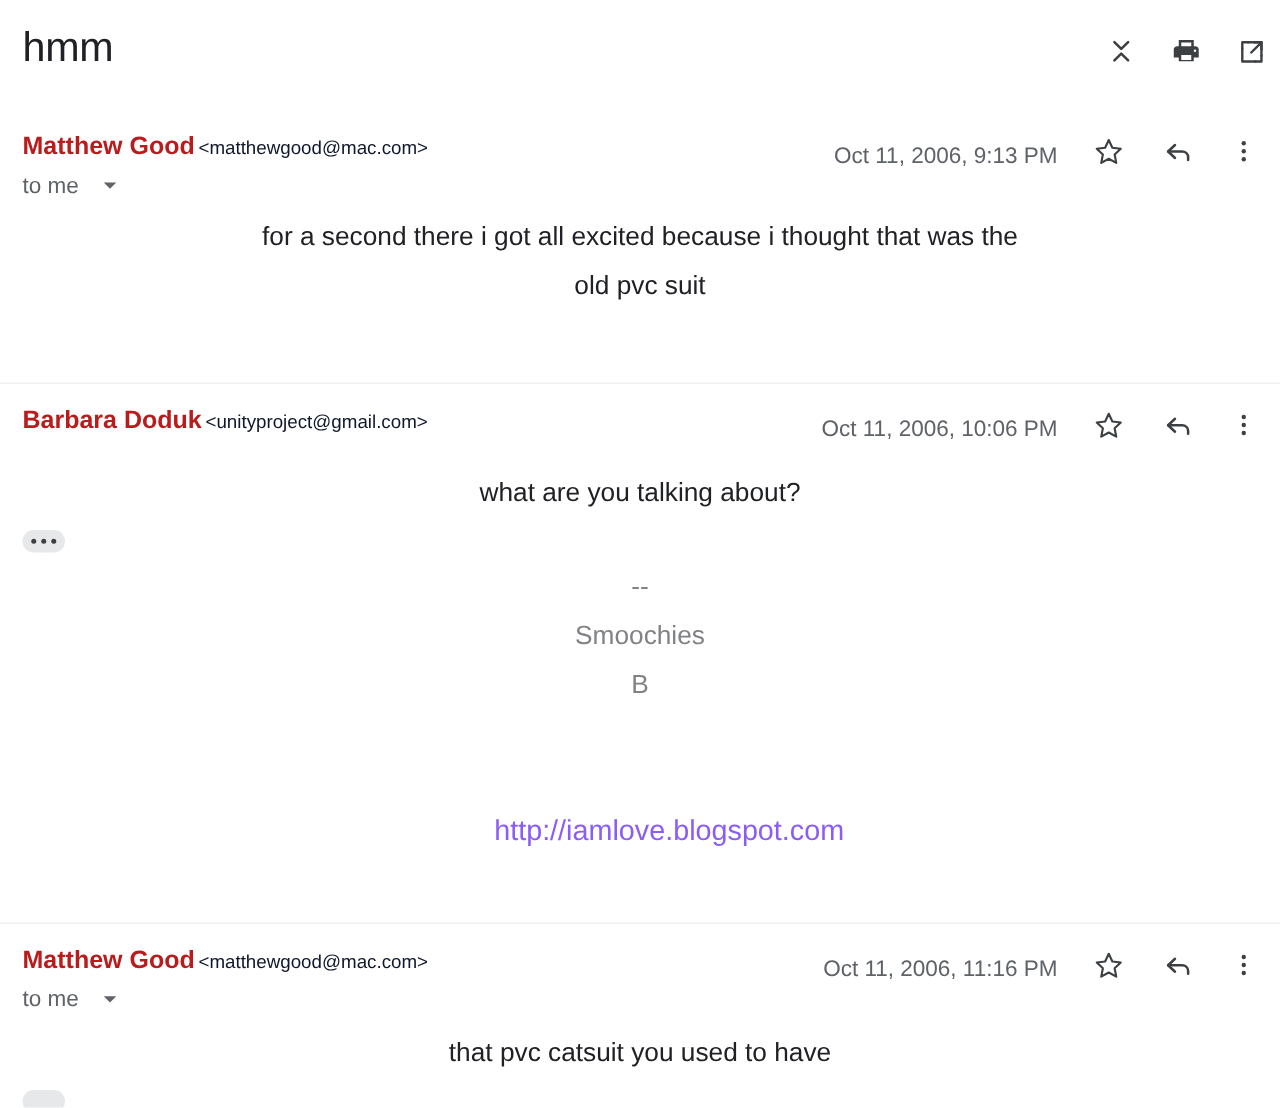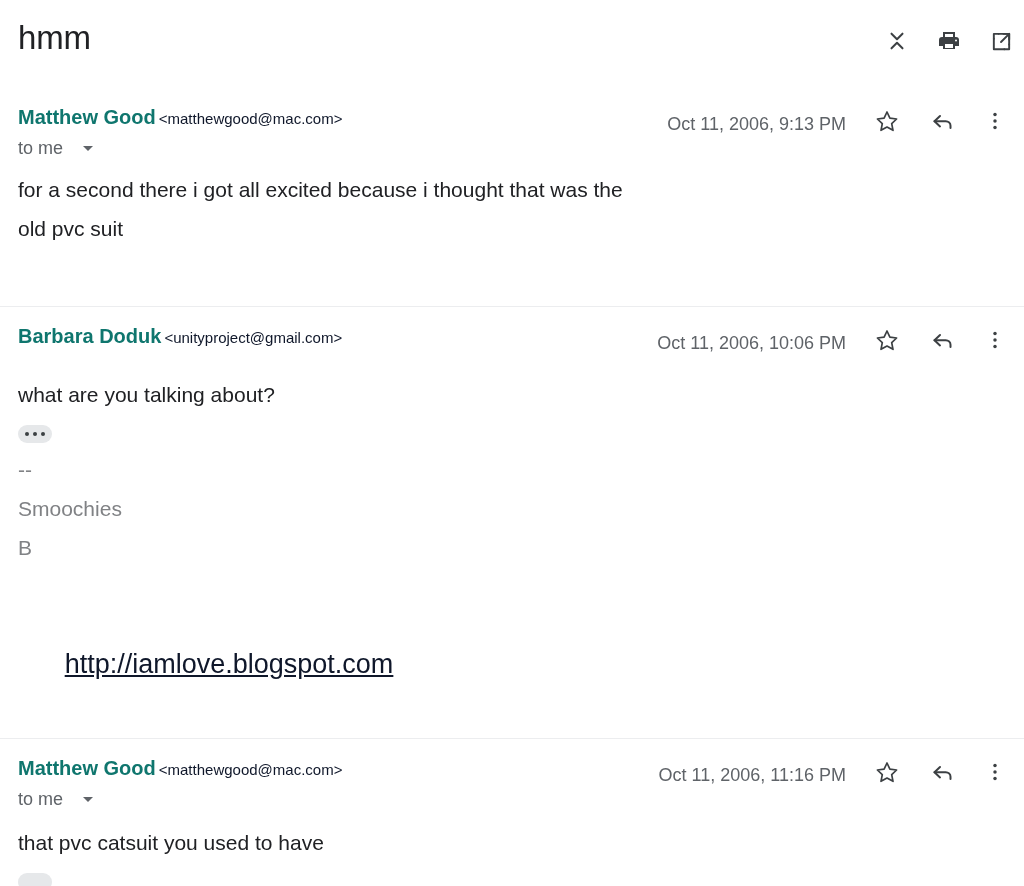--- a/index.html
+++ b/index.html
@@ -81,21 +81,21 @@
   }
 
   .sender-line {
     font-size: 20px;
     line-height: 26px;
     white-space: nowrap;
   }
 
   .sender-name {
     font-weight: 700;
-    color: #0f766e;
+    color: #b91c1c;
     font-size: 20px;
   }
 
   .sender-email {
     font-weight: 400;
     color: #0f172a;
     font-size: 15px;
     margin-left: 3px;
   }
 
@@ -142,21 +142,21 @@
   .meta-icons .icon-btn:last-child { margin-right: 0; width: 22px; }
 
   
   .msg-body {
     padding-top: 12px;
     font-size: 21px;
     line-height: 39px;
     color: #202124;
   }
 
-  .body-line { white-space: pre-wrap; }
+  .body-line { white-space: pre-wrap; text-align: center; }
 
   .body-line.muted { color: #808285; }
 
   .body-line.blank { height: 39px; }
 
   .trim-pill {
     display: inline-flex;
     align-items: center;
     justify-content: center;
     gap: 4px;
@@ -169,23 +169,22 @@
   }
   .trim-pill .dot {
     width: 4px; height: 4px;
     border-radius: 50%;
     background: #3c4043;
   }
 
   .trim-row { line-height: 30px; padding: 4px 0 2px 0; }
 
   .body-link {
-    color: #0f172a;
-    text-decoration: underline;
-    font-size: 27px;
+    color: #8b5cf6;
+    font-size: 23px;
     cursor: pointer;
   }
 
   .m1-body { padding-top: 10px; }
   .m1-body .body-line { line-height: 39px; }
 </style>
 </head>
 <body>
 
 <div class="thread">

